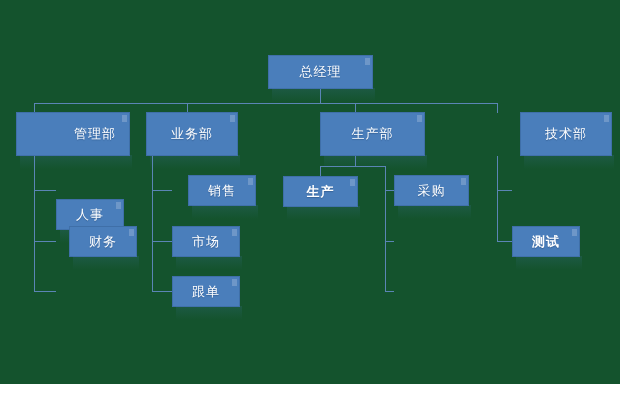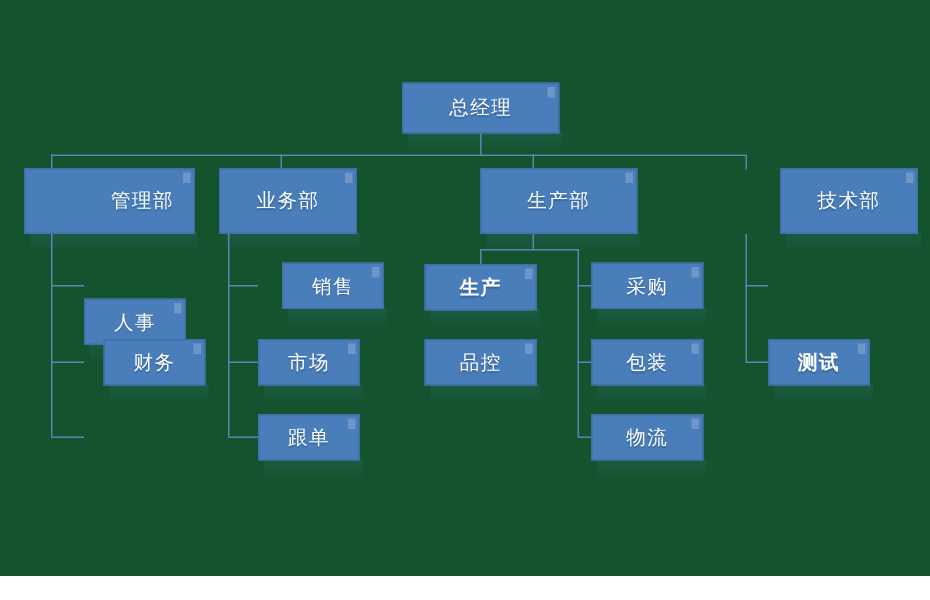--- a/index.html
+++ b/index.html
@@ -114,21 +114,18 @@
   <div class="node lvl2" style="left:520px; top:112px; width:92px; height:44px;">技术部</div>
 
   <div class="node lvl3" style="left:56px; top:175px; width:68px; height:31px;margin-top:24px;">人事</div>
   <div class="node lvl3" style="left:56px; top:226px; width:68px; height:31px;margin-left:13px;">财务</div>
 
   <div class="node lvl3" style="left:188px; top:175px; width:68px; height:31px;font-family:Liberation Serif, serif;">销售</div>
   <div class="node lvl3" style="left:172px; top:276px; width:68px; height:31px;">跟单</div>
   <div class="node lvl3" style="left:172px; top:226px; width:68px; height:31px;">市场</div>
 
   <div class="node lvl3" style="left:283px; top:176px; width:75px; height:31px;font-weight:bold;">生产</div>
-  <div class="node lvl3" style="left:283px; top:226px; width:75px; height:31px;">品控</div>
 
   <div class="node lvl3" style="left:394px; top:175px; width:75px; height:31px;">采购</div>
-  <div class="node lvl3" style="left:394px; top:226px; width:75px; height:31px;">包装</div>
-  <div class="node lvl3" style="left:394px; top:276px; width:75px; height:31px;">物流</div>
 
   <div class="node lvl3" style="left:512px; top:226px; width:68px; height:31px;font-weight:bold;">测试</div>
 
 </div>
 
 </body></html>

